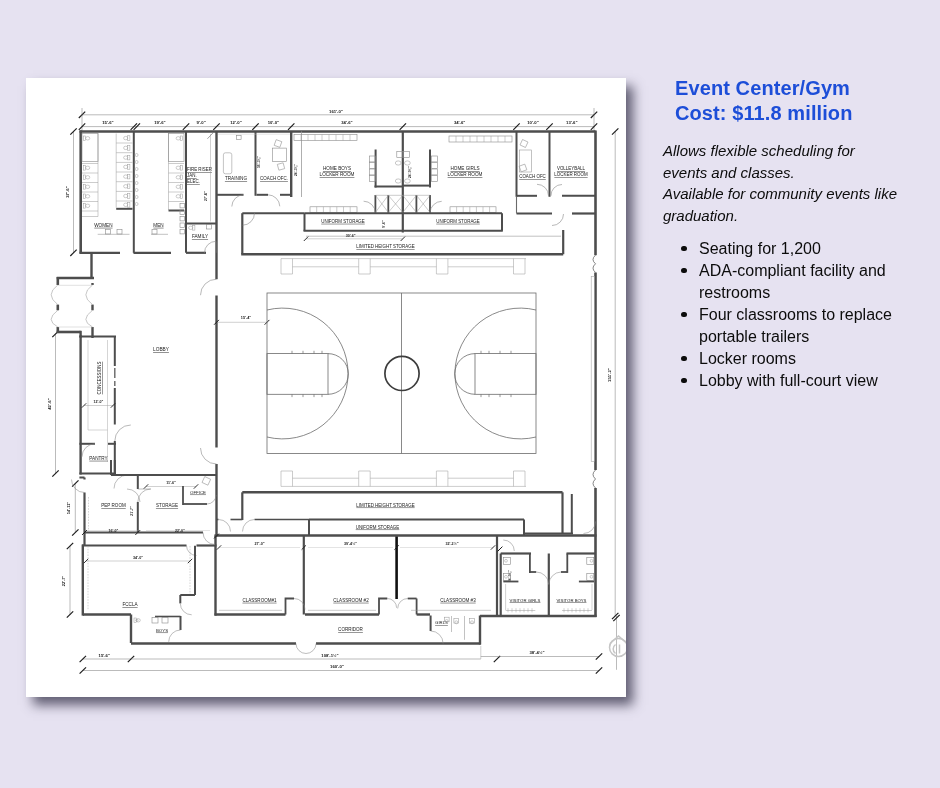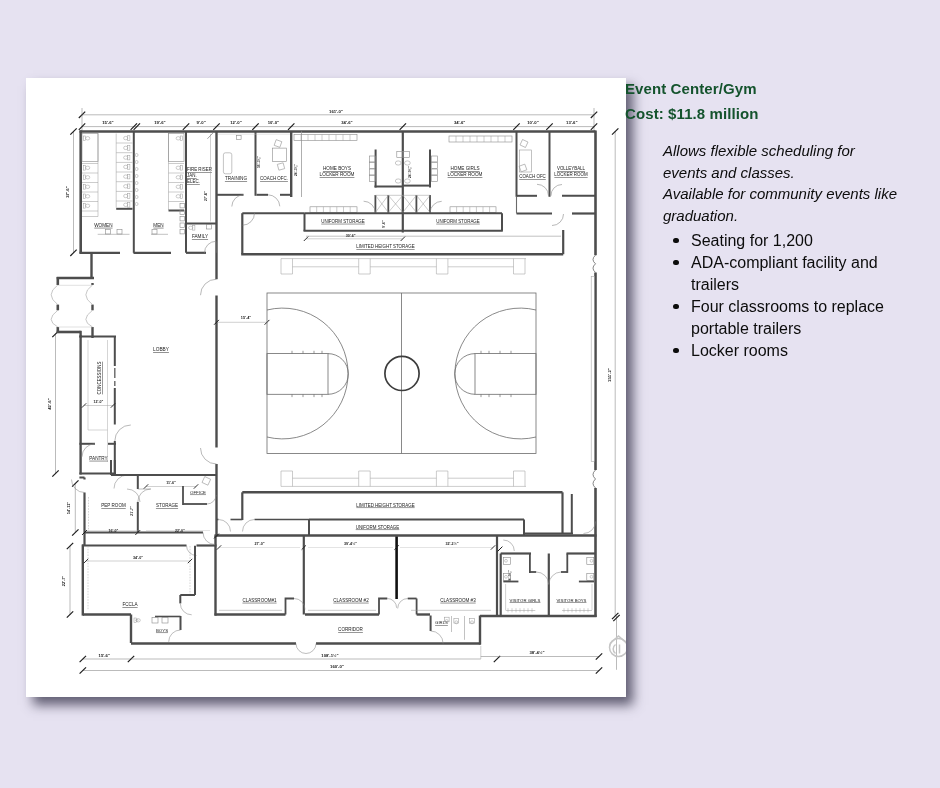--- a/index.html
+++ b/index.html
@@ -1,19 +1,19 @@
 <!DOCTYPE html>
 <html><head><meta charset="utf-8">
 <style>
 html,body{margin:0;padding:0}
 body{width:940px;height:788px;background:#e6e2f1;font-family:"Liberation Sans",sans-serif;position:relative;overflow:hidden}
 .page{position:absolute;left:26px;top:78px;width:600px;height:619px;background:#ffffff;box-shadow:7px 8px 11px rgba(52,50,72,0.75)}
-.title{position:absolute;left:625px;top:76px;font-size:15px;font-weight:bold;line-height:25.4px;color:#14532d;letter-spacing:0.1px}
+.title{position:absolute;left:675px;top:76px;font-size:20px;font-weight:bold;line-height:25.4px;color:#1d4ed8;letter-spacing:0.1px}
 .ital{position:absolute;left:663px;top:140px;font-size:15px;font-style:italic;line-height:21.5px;color:#0c0c0c;width:270px}
-.blist{position:absolute;left:663px;top:229.5px;margin:0;padding:0;list-style:none;font-size:16px;line-height:22.05px;color:#0c0c0c;width:225px}
+.blist{position:absolute;left:663px;top:229.5px;margin:8px;padding:0;list-style:none;font-size:16px;line-height:22.05px;color:#0c0c0c;width:225px}
 .blist li{position:relative;padding-left:28px}
 .blist li:before{content:"";position:absolute;left:10px;top:8px;width:5.6px;height:5.6px;border-radius:50%;background:#0c0c0c}
 </style></head><body>
 
 <div class="page"></div>
 <svg style="position:absolute;left:26px;top:78px" width="600" height="619" viewBox="26 78 600 619" xmlns="http://www.w3.org/2000/svg">
 
 <g>
       <line x1="82" y1="114.8" x2="594" y2="114.8" stroke="#777" stroke-width="0.5"></line>
       <line x1="78.8" y1="118.0" x2="85.2" y2="111.6" stroke="#1c1c1c" stroke-width="1.2"></line>
@@ -1117,16 +1117,17 @@
       </g>
     </g>
 </svg>
 
 <div class="title">Event Center/Gym<br>Cost: $11.8 million</div>
 
 <div class="ital">Allows flexible scheduling for<br>events and classes.<br>Available for community events like<br>graduation.</div>
 
 <ul class="blist">
 <li>Seating for 1,200</li>
-<li>ADA-compliant facility and trailers</li>
+<li>ADA-compliant facility and restrooms</li>
 <li>Four classrooms to replace portable trailers</li>
 <li>Locker rooms</li>
+<li>Lobby with full-court view</li>
 </ul>
 
 </body></html>

